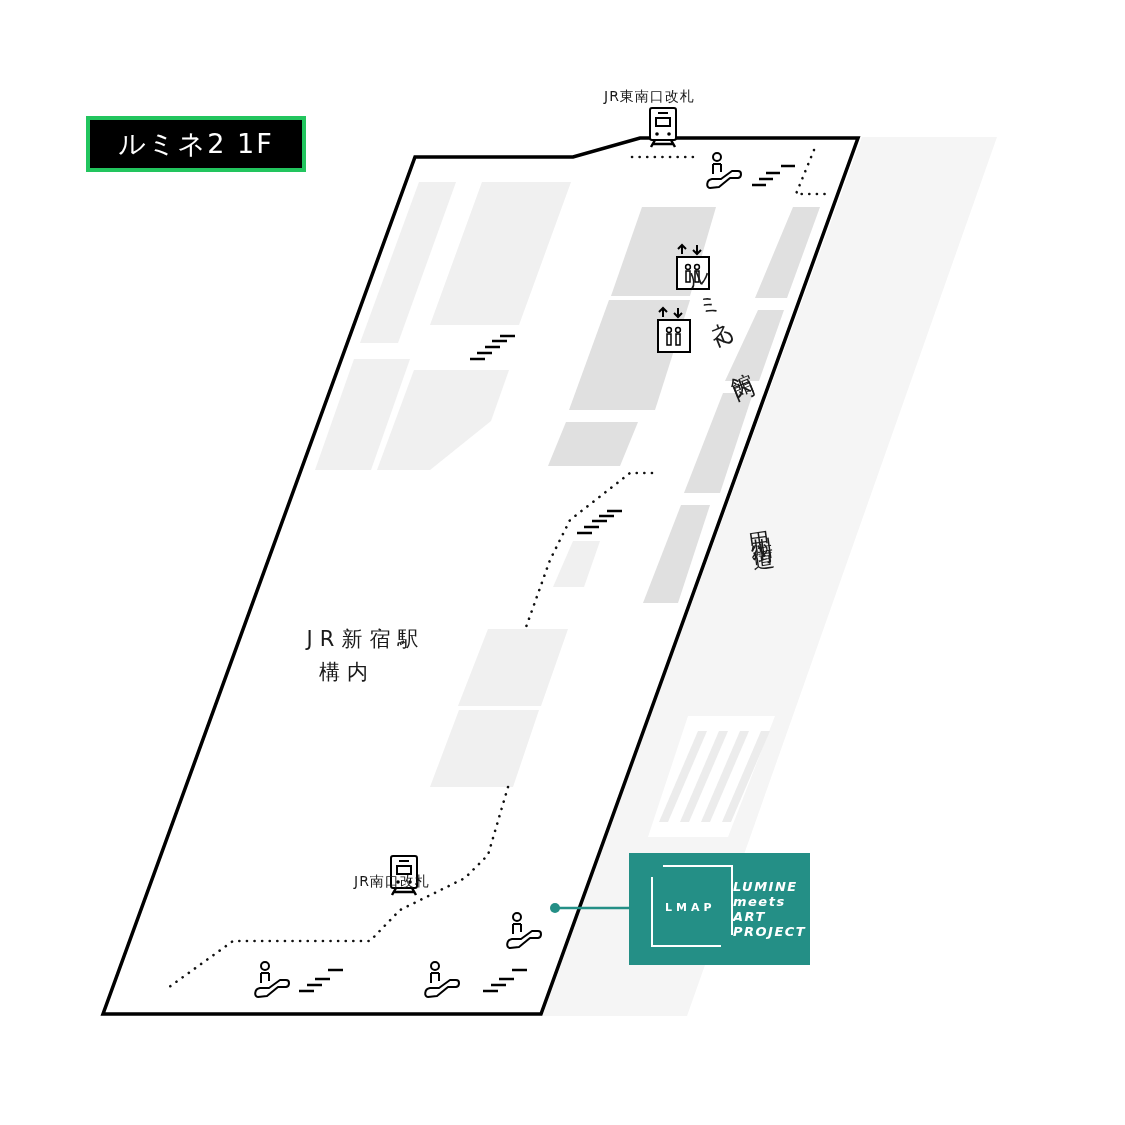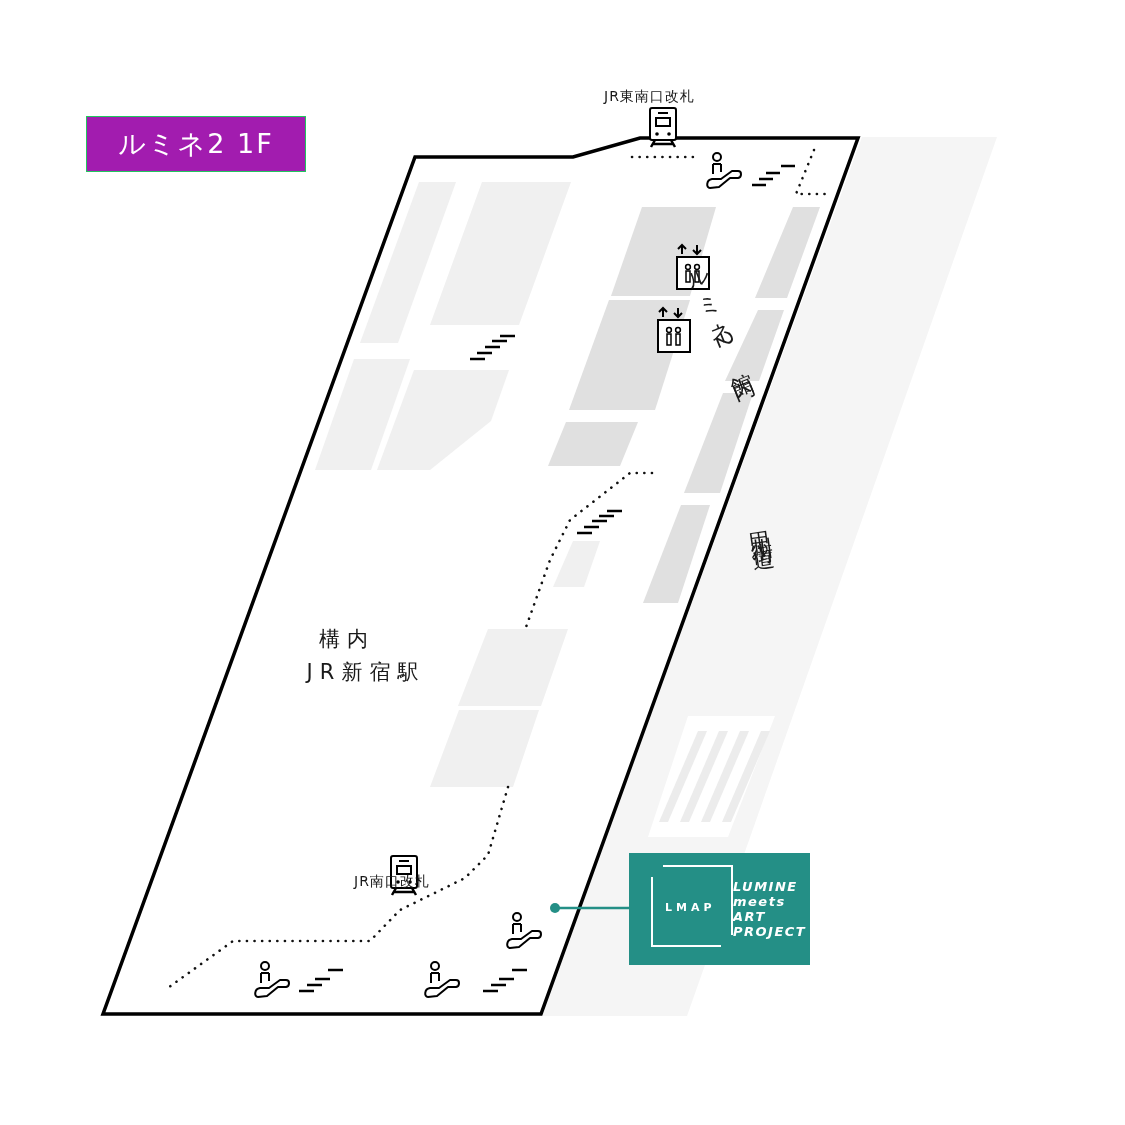--- a/index.html
+++ b/index.html
@@ -1,22 +1,22 @@
 <!DOCTYPE html>
 <html><head>
   <meta charset="utf-8">
   <style>
     html, body { margin: 0; padding: 0; background: #ffffff; }
     body { width: 1125px; height: 1125px; position: relative; overflow: hidden;
            font-family: "DejaVu Sans", "Liberation Sans", sans-serif; }
     svg { position: absolute; left: 0; top: 0; }
     .floor-badge {
       position: absolute; left: 86px; top: 116px; width: 220px; height: 56px;
-      background: #a21caf; color: #ffffff; display: flex; align-items: center; justify-content: center;
-      font-size: 27px; letter-spacing: 2px; box-sizing: border-box; border: 1px solid #22c55e;
+      background: #000000; color: #ffffff; display: flex; align-items: center; justify-content: center;
+      font-size: 27px; letter-spacing: 2px; box-sizing: border-box; border: 4px solid #22c55e;
     }
     .label { position: absolute; color: #1a1a1a; white-space: nowrap; }
     .gate-label { font-size: 14px; letter-spacing: 1px; }
     .station-label { font-size: 21px; letter-spacing: 7px; text-align: center; line-height: 1.55; }
     .vertical {
       position: absolute; writing-mode: vertical-rl; color: #1a1a1a; font-size: 22px; letter-spacing: 3px;
     }
     .lmap-box {
       position: absolute; left: 629px; top: 853px; width: 181px; height: 112px; background: #248f86;
     }
@@ -147,22 +147,22 @@
   <line x1="555" y1="908" x2="630" y2="908" stroke="#248f86" stroke-width="2.5"></line>
   <circle cx="555" cy="908" r="5" fill="#248f86"></circle>
 </svg>
 
 <div class="floor-badge">ルミネ2 1F</div>
 
 <div class="label gate-label" style="left:604px; top:81px;margin-top:7px;">JR東南口改札</div>
 <div class="label gate-label" style="left:354px; top:873px;">JR南口改札</div>
 
 <div class="label station-label" style="left:286px; top:623px; width:160px;">
+  <div>JR新宿駅</div>
   <div style="margin-left:-38px;">構内</div>
-  <div>JR新宿駅</div>
 </div>
 
 <div class="vertical" style="left:676px; top:262px; height:180px; transform: rotate(-22deg); transform-origin: top left;">ルミネ2 館内</div>
 
 <div class="vertical" style="left:742px; top:516px; height:130px; transform: rotate(-8deg); transform-origin: top left; letter-spacing:6px;">甲州街道</div>
 
 <div class="lmap-box">
   <div class="lmap-frame-a"></div>
   <div class="lmap-frame-b"></div>
   <div class="lmap-abbr">LMAP</div>

